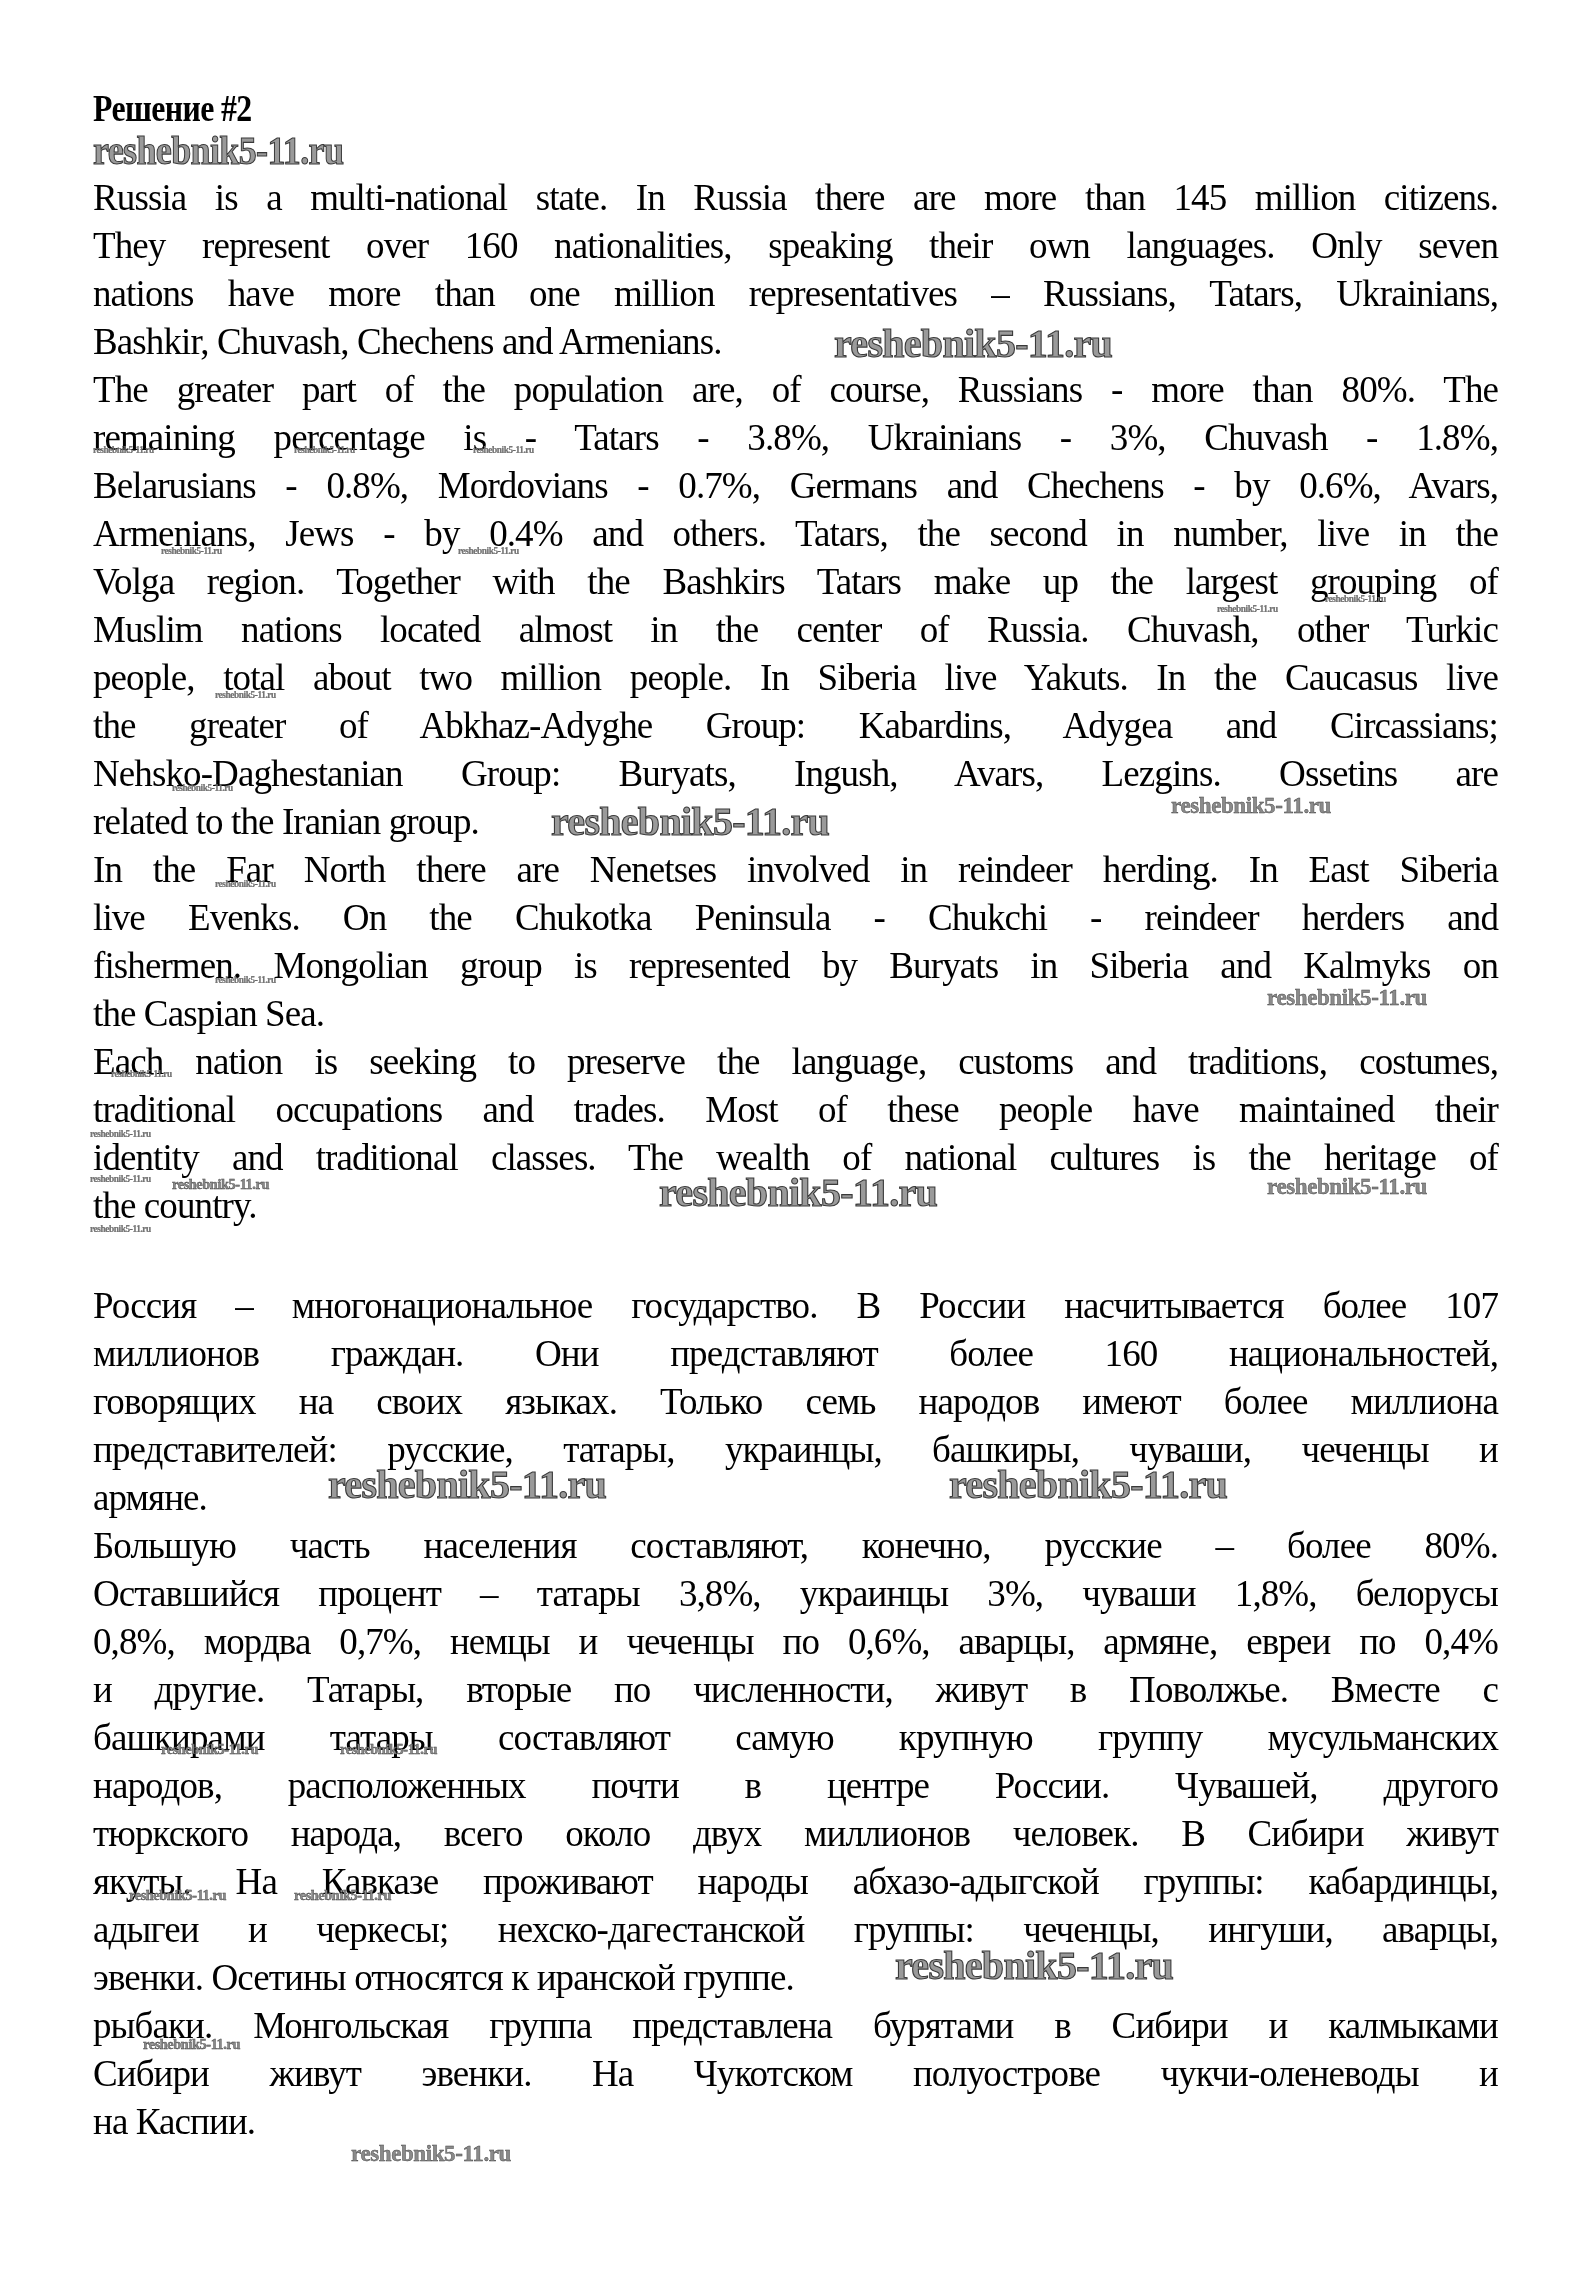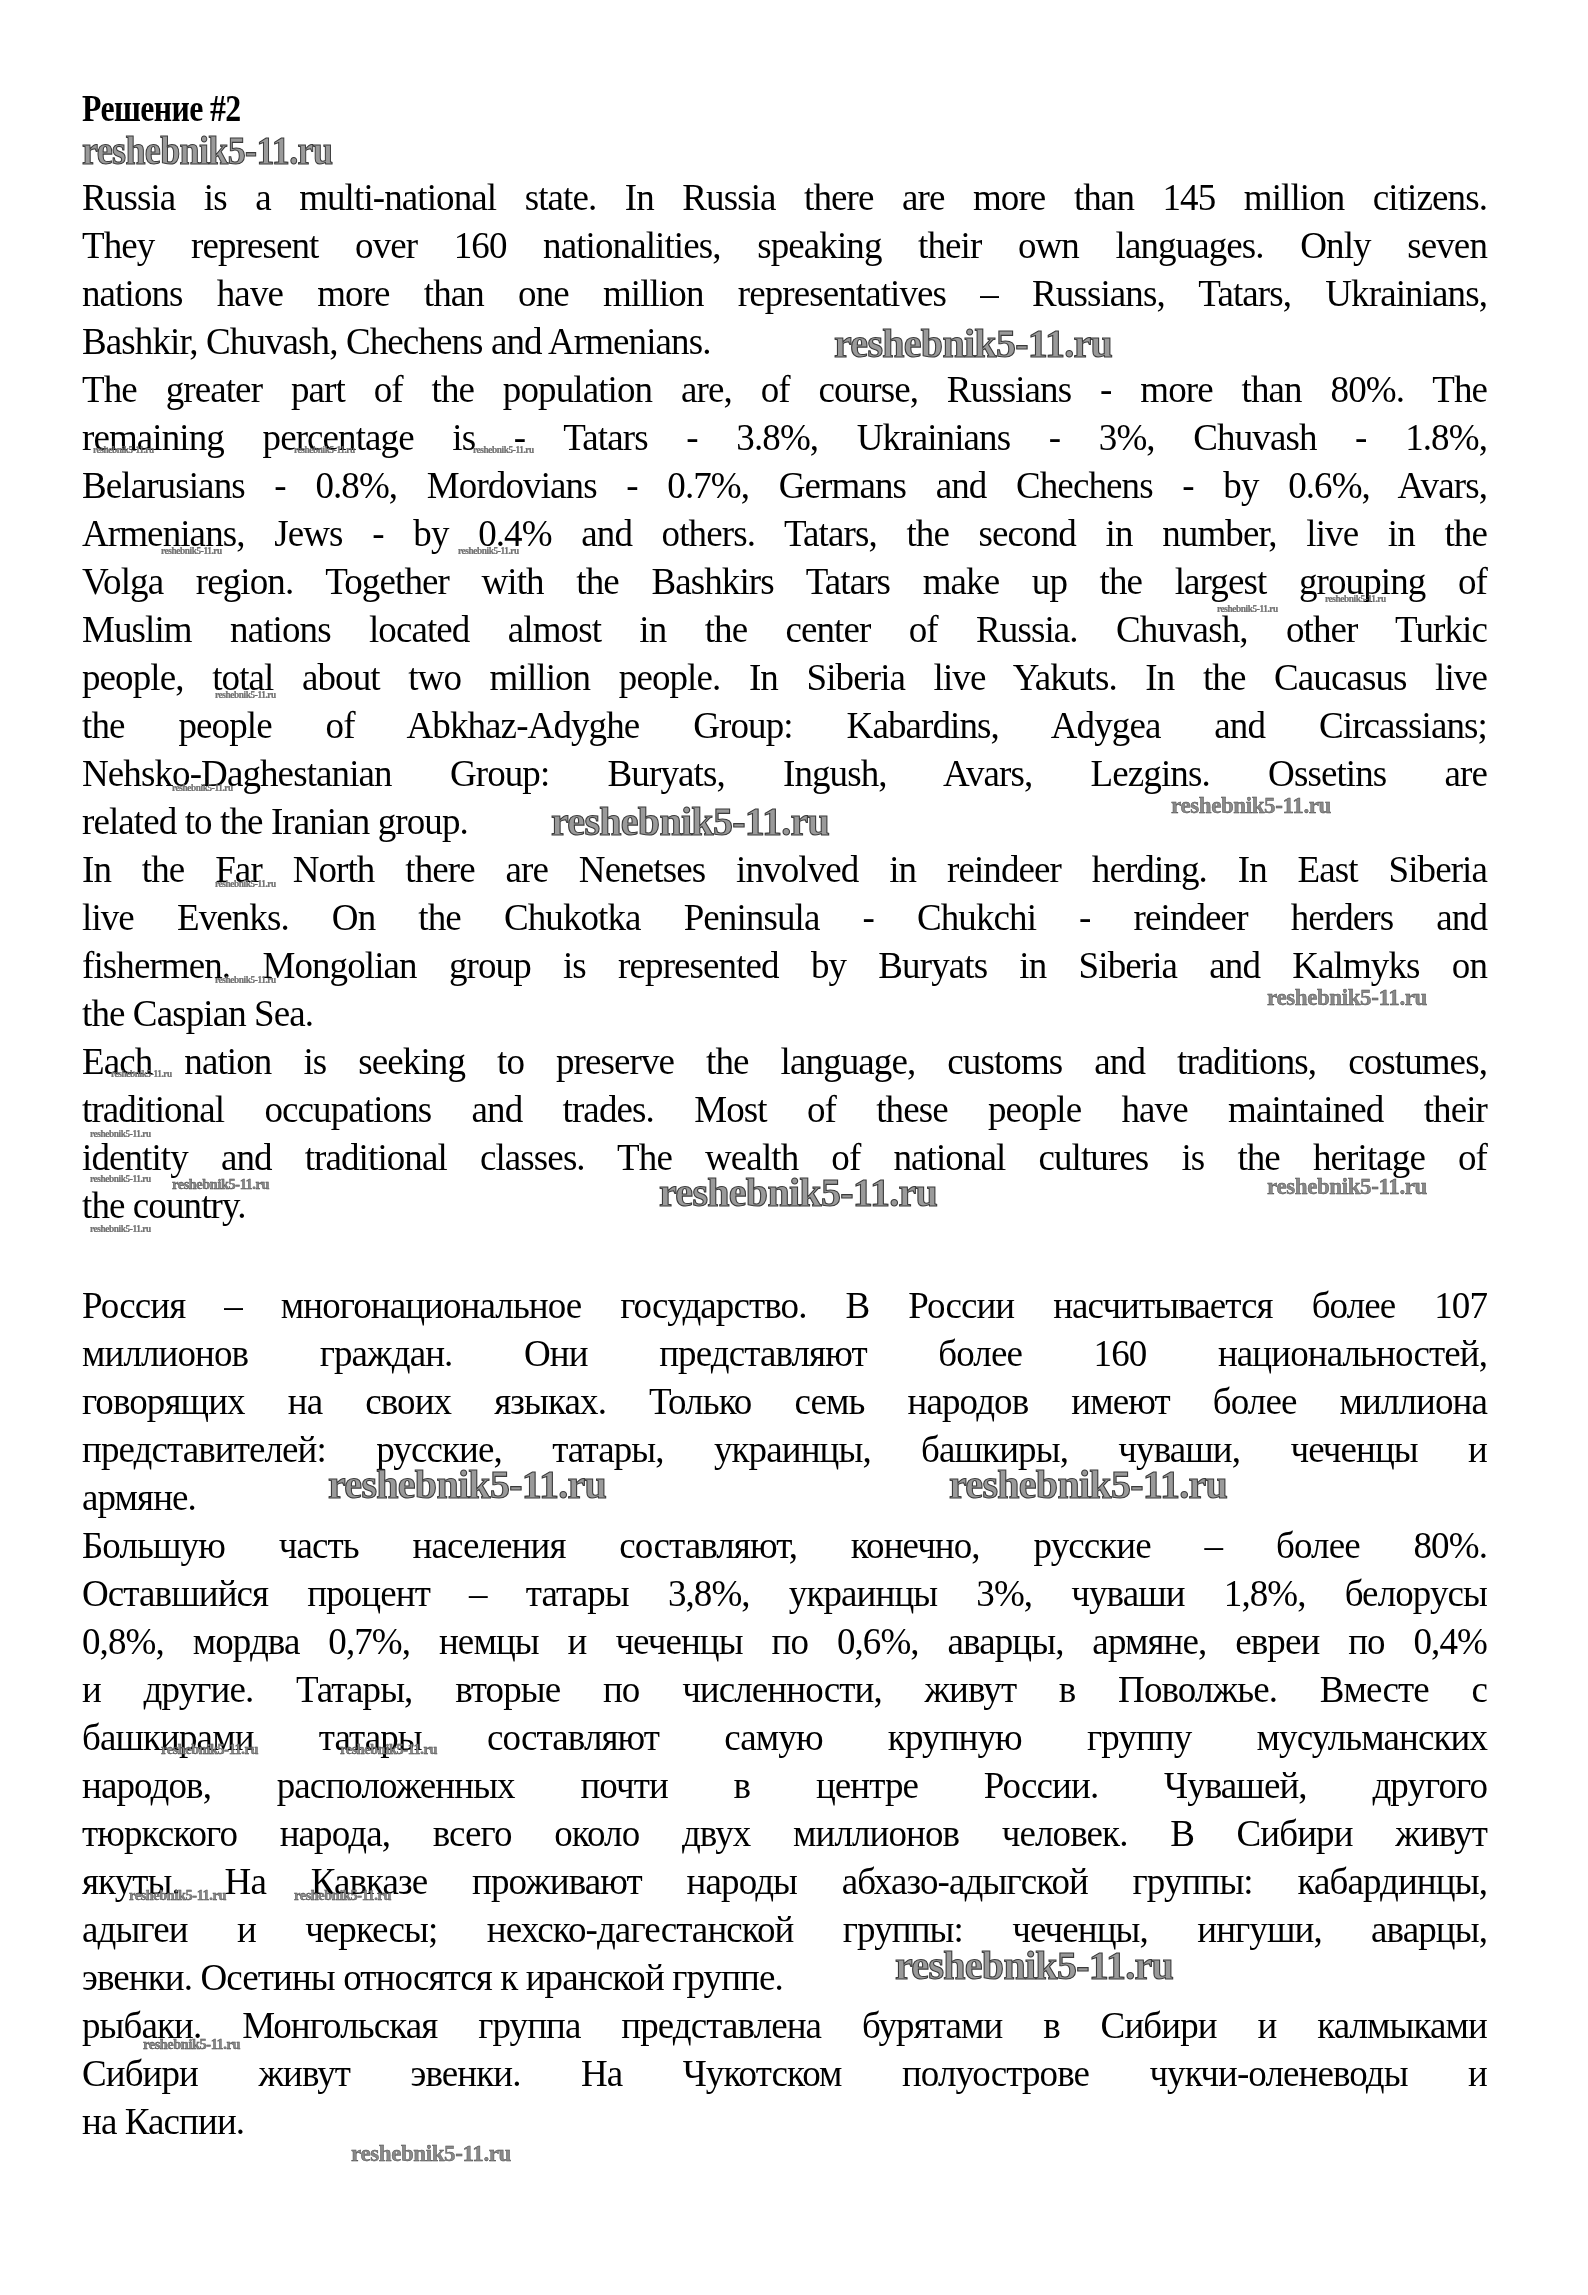--- a/index.html
+++ b/index.html
@@ -6,21 +6,21 @@
     body {
       width: 1589px;
       height: 2295px;
       position: relative;
       overflow: hidden;
       font-family: "Liberation Serif", "DejaVu Serif", serif;
       color: #000000;
     }
     .page {
       position: absolute;
-      left: 82px;
+      left: 93px;
       top: 87px;
       width: 1405px;
     }
     .title {
       font-weight: bold;
       font-size: 37px;
       line-height: 44px;
       height: 44px;
       letter-spacing: -0.7px;
       transform: scaleX(0.86);
@@ -90,21 +90,21 @@
 
   
   <div>
     <div class="line"><span class="txt">The greater part of the population are, of course, Russians - more than 80%. The</span></div>
     <div class="line"><span class="txt">remaining percentage is - Tatars - 3.8%, Ukrainians - 3%, Chuvash - 1.8%,</span></div>
     <div class="line"><span class="txt">Belarusians - 0.8%, Mordovians - 0.7%, Germans and Chechens - by 0.6%, Avars,</span></div>
     <div class="line"><span class="txt">Armenians, Jews - by 0.4% and others. Tatars, the second in number, live in the</span></div>
     <div class="line"><span class="txt">Volga region. Together with the Bashkirs Tatars make up the largest grouping of</span></div>
     <div class="line"><span class="txt">Muslim nations located almost in the center of Russia. Chuvash, other Turkic</span></div>
     <div class="line"><span class="txt">people, total about two million people. In Siberia live Yakuts. In the Caucasus live</span></div>
-    <div class="line"><span class="txt">the people of Abkhaz-Adyghe Group: Kabardins, Adygea and Circassians;</span></div>
+    <div class="line"><span class="txt">the greater of Abkhaz-Adyghe Group: Kabardins, Adygea and Circassians;</span></div>
     <div class="line"><span class="txt">Nehsko-Daghestanian Group: Buryats, Ingush, Avars, Lezgins. Ossetins are</span></div>
     <div class="line last"><span class="txt">related to the Iranian group.</span></div>
   </div>
 
   
   <div>
     <div class="line"><span class="txt">In the Far North there are Nenetses involved in reindeer herding. In East Siberia</span></div>
     <div class="line"><span class="txt">live Evenks. On the Chukotka Peninsula - Chukchi - reindeer herders and</span></div>
     <div class="line"><span class="txt">fishermen. Mongolian group is represented by Buryats in Siberia and Kalmyks on</span></div>
     <div class="line last"><span class="txt">the Caspian Sea.</span></div>

